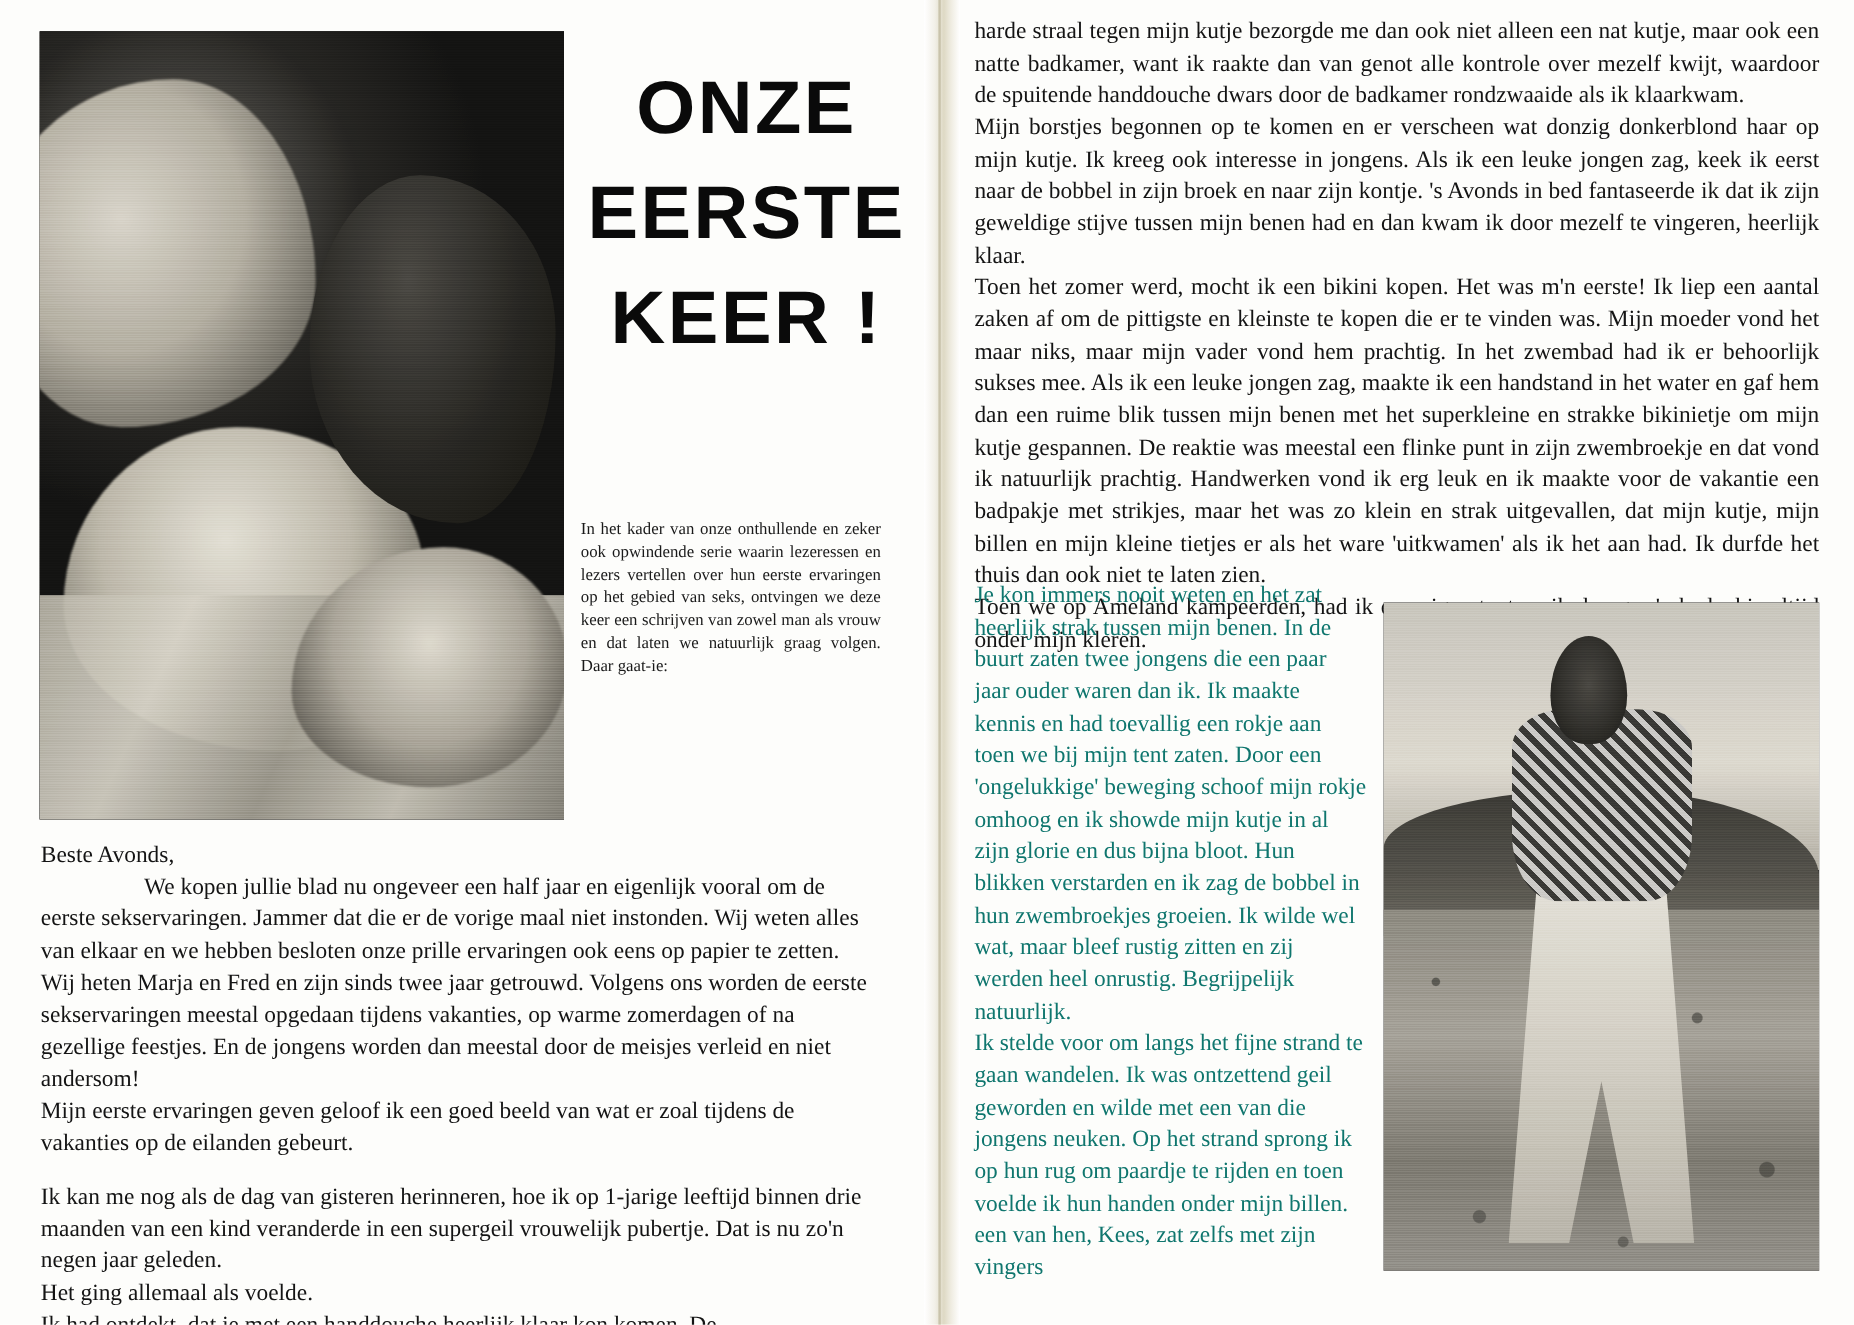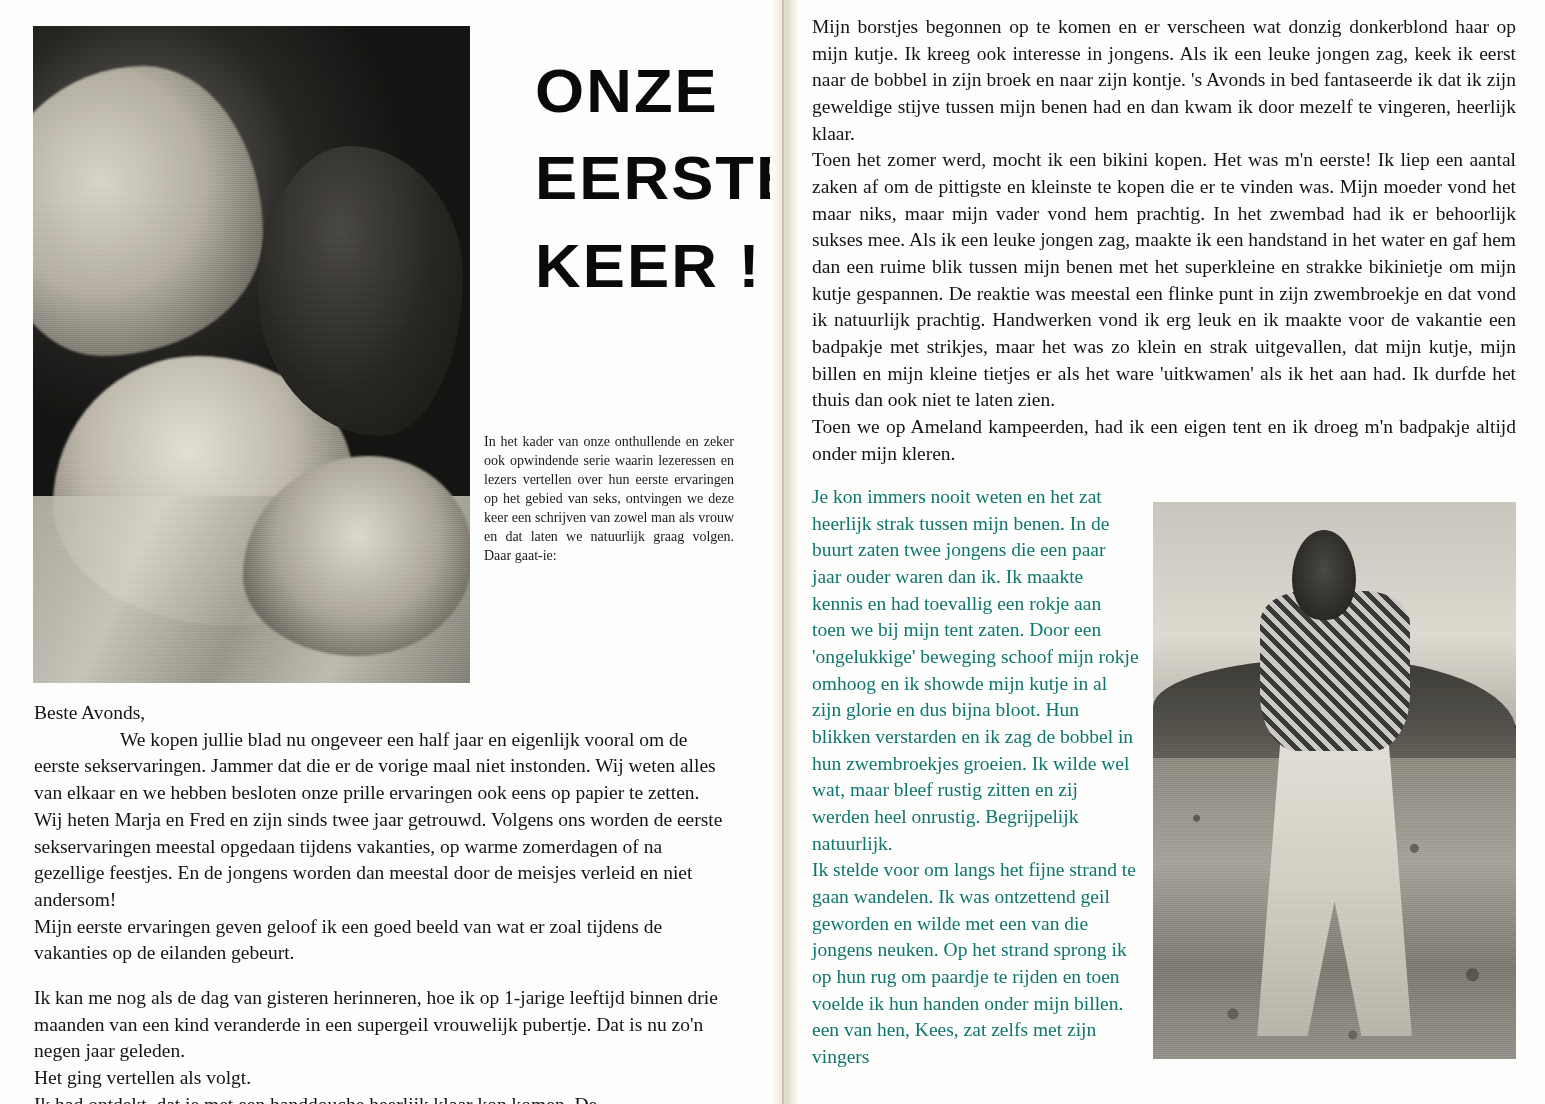--- a/index.html
+++ b/index.html
@@ -106,22 +106,21 @@
     background-image:
       repeating-linear-gradient(0deg, rgba(255,255,255,.05) 0 1px, rgba(0,0,0,.05) 1px 2px);
     mix-blend-mode: overlay;
   }
 
   .headline {
     position: absolute;
     left: 487px;
     top: 60px;
     width: 265px;
-    text-align: left;
-    margin-left: 48px;
+    text-align: center;
   }
   .headline .hl-line {
     font-family: "Liberation Sans", sans-serif;
     font-weight: 700;
     font-size: 62px;
     letter-spacing: 2px;
     line-height: 0.99;
     color: #0a0a0a;
     margin-bottom: 26px;
     transform: scaleX(1.02);
@@ -276,31 +275,32 @@
     </div>
 
     <div class="intro-col">In het kader van onze onthullende en zeker ook opwindende serie waarin lezeressen en lezers vertellen over hun eerste ervaringen op het gebied van seks, ontvingen we deze keer een schrijven van zowel man als vrouw en dat laten we natuurlijk graag volgen. Daar gaat-ie:</div>
 
     <div class="body-left">
       <p>Beste Avonds,</p>
       <p class="indent-first">We kopen jullie blad nu ongeveer een half jaar en eigenlijk vooral om de eerste sekservaringen. Jammer dat die er de vorige maal niet instonden. Wij weten alles van elkaar en we hebben besloten onze prille ervaringen ook eens op papier te zetten.</p>
       <p>Wij heten Marja en Fred en zijn sinds twee jaar getrouwd. Volgens ons worden de eerste sekservaringen meestal opgedaan tijdens vakanties, op warme zomerdagen of na gezellige feestjes. En de jongens worden dan meestal door de meisjes verleid en niet andersom!</p>
       <p>Mijn eerste ervaringen geven geloof ik een goed beeld van wat er zoal tijdens de vakanties op de eilanden gebeurt.</p>
       <p class="gap">Ik kan me nog als de dag van gisteren herinneren, hoe ik op 1-jarige leeftijd binnen drie maanden van een kind veranderde in een supergeil vrouwelijk pubertje. Dat is nu zo'n negen jaar geleden.</p>
-      <p>Het ging vertellen als volgt.</p>
+      <p>Het ging allemaal als voelde.</p>
       <p>Ik had ontdekt, dat je met een handdouche heerlijk klaar kon komen. De</p>
     </div>
   </div>
 
   <div class="gutter"></div>
   <div class="gutter-line"></div>
 
   <div class="page-right">
 
     <div class="body-right-top">
+      <p>harde straal tegen mijn kutje bezorgde me dan ook niet alleen een nat kutje, maar ook een natte badkamer, want ik raakte dan van genot alle kontrole over mezelf kwijt, waardoor de spuitende handdouche dwars door de badkamer rondzwaaide als ik klaarkwam.</p>
       <p>Mijn borstjes begonnen op te komen en er verscheen wat donzig donkerblond haar op mijn kutje. Ik kreeg ook interesse in jongens. Als ik een leuke jongen zag, keek ik eerst naar de bobbel in zijn broek en naar zijn kontje. 's Avonds in bed fantaseerde ik dat ik zijn geweldige stijve tussen mijn benen had en dan kwam ik door mezelf te vingeren, heerlijk klaar.</p>
       <p>Toen het zomer werd, mocht ik een bikini kopen. Het was m'n eerste! Ik liep een aantal zaken af om de pittigste en kleinste te kopen die er te vinden was. Mijn moeder vond het maar niks, maar mijn vader vond hem prachtig. In het zwembad had ik er behoorlijk sukses mee. Als ik een leuke jongen zag, maakte ik een handstand in het water en gaf hem dan een ruime blik tussen mijn benen met het superkleine en strakke bikinietje om mijn kutje gespannen. De reaktie was meestal een flinke punt in zijn zwembroekje en dat vond ik natuurlijk prachtig. Handwerken vond ik erg leuk en ik maakte voor de vakantie een badpakje met strikjes, maar het was zo klein en strak uitgevallen, dat mijn kutje, mijn billen en mijn kleine tietjes er als het ware 'uitkwamen' als ik het aan had. Ik durfde het thuis dan ook niet te laten zien.</p>
       <p>Toen we op Ameland kampeerden, had ik een eigen tent en ik droeg m'n badpakje altijd onder mijn kleren.</p>
     </div>
 
     <div class="body-right-wrap">
       <div class="floater">
         <div class="photo-right" style="position:relative;left:0;top:0;">
           <div class="sky"></div>
           <div class="dune"></div>

